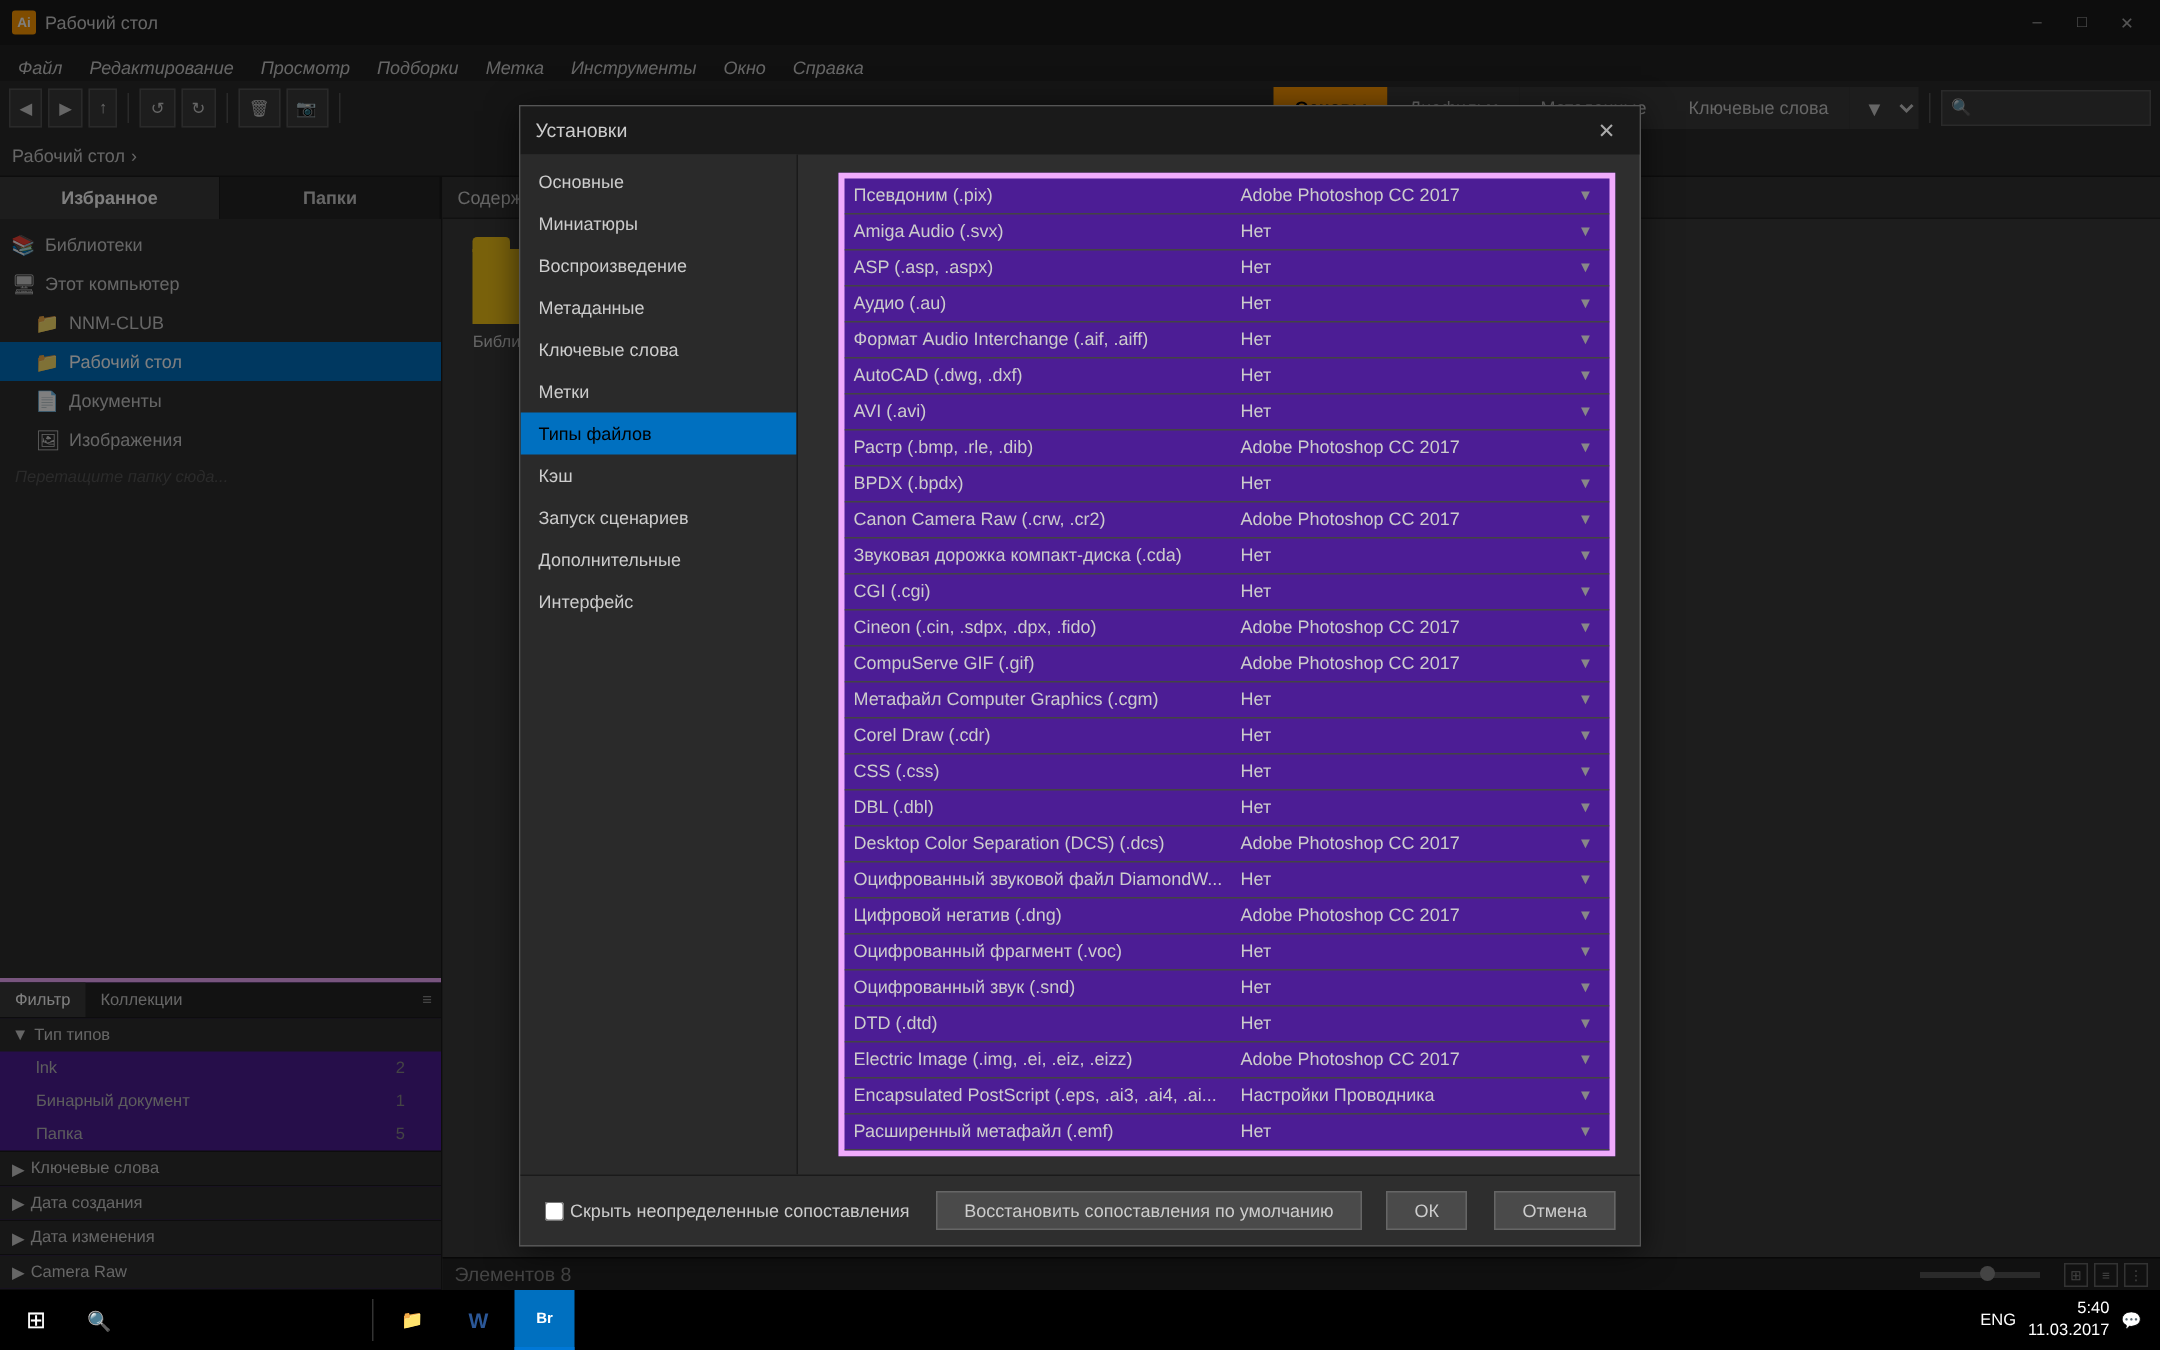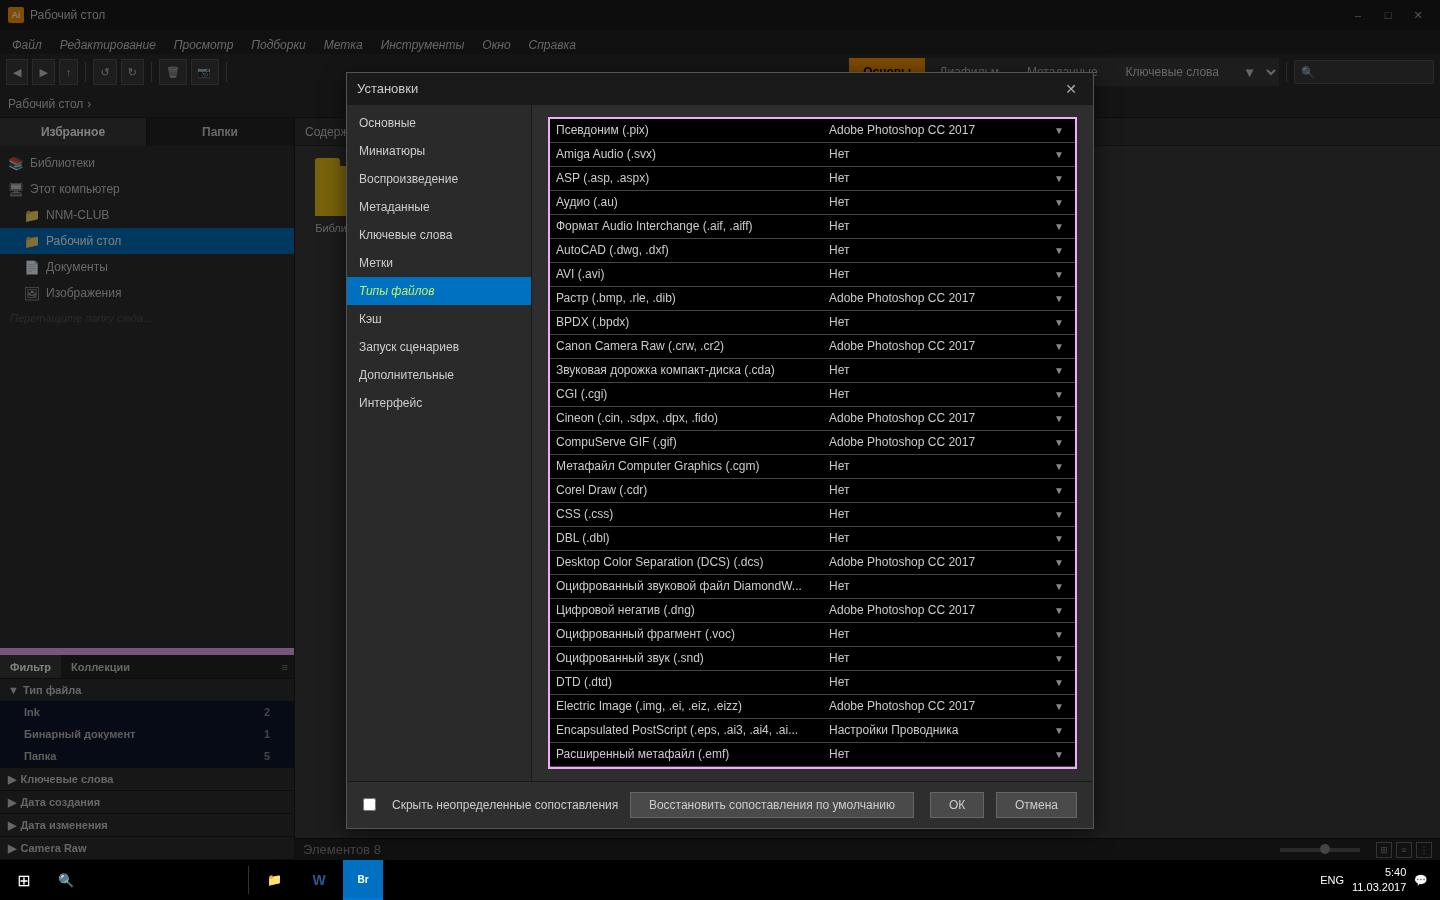--- a/index.html
+++ b/index.html
@@ -278,23 +278,22 @@
       height: 16px;
       flex-shrink: 0;
       display: flex;
       align-items: center;
       justify-content: center;
       font-size: 13px;
     }
 
     
     .filter-panel {
-      border-top: 7px solid #f0abfc;
-      background: #0f172a;
-      font-weight: bold;
+      border-top: 3px solid #f0abfc;
+      background: #4c1d95;
     }
     .filter-header {
       display: flex;
       height: 24px;
       background: #252525;
       border-bottom: 1px solid #1a1a1a;
     }
     .filter-tab {
       padding: 0 10px;
       display: flex;
@@ -491,40 +490,41 @@
       border-right: 1px solid #1a1a1a;
       padding: 4px 0;
       overflow-y: auto;
     }
     .settings-item {
       padding: 7px 12px;
       color: #ccc;
       font-size: 12px;
       cursor: pointer;
     }
-    .settings-item.selected { background: #0070c0; color: #bef264; font-style: italic; }
+    .settings-item.selected { background: #0070c0; color: #000000; }
 
     
     .mapping-panel {
       flex: 1;
       padding: 12px 16px;
       display: flex;
       flex-direction: column;
       gap: 10px;
     }
     .mapping-title {
       color: #ccc;
       font-size: 14px;
       margin-bottom: 4px;
     }
     .mapping-table-container {
       flex: 1;
-      border: 2px solid #f0abfc;
+      border: 4px solid #f0abfc;
       overflow-y: auto;
-      background: #000000;
+      background: #4c1d95;
+      margin-left: 11px;
     }
     .mapping-row {
       display: flex;
       align-items: center;
       height: 24px;
       border-bottom: 1px solid #444;
       padding: 0 6px;
     }
     .mapping-cell-name {
       flex: 1;
@@ -552,22 +552,22 @@
     .dialog-footer {
       padding: 10px 16px;
       display: flex;
       align-items: center;
       gap: 8px;
       background: #2e2e2e;
       border-top: 1px solid #1a1a1a;
     }
     .footer-checkbox {
       display: flex;
-      align-items: flex-start;
-      gap: 16px;
+      align-items: flex-end;
+      gap: 4px;
       color: #ccc;
       font-size: 12px;
     }
     .dialog-btn {
       padding: 5px 18px;
       background: #4a4a4a;
       border: 1px solid #666;
       color: #ccc;
       font-size: 12px;
       cursor: pointer;
@@ -681,21 +681,21 @@
 
       <div class="filter-panel">
         <div class="filter-header">
           <div class="filter-tab active">Фильтр</div>
           <div class="filter-tab">Коллекции</div>
           <div class="filter-options-icon">≡</div>
         </div>
         <div class="filter-section">
           <div class="filter-section-header">
             <span>▼</span>
-            <span>Тип файла</span>
+            <span>Тип типов</span>
           </div>
           <div class="filter-row">
             <span>lnk</span>
             <span class="filter-count">2</span>
           </div>
           <div class="filter-row">
             <span>Бинарный документ</span>
             <span class="filter-count">1</span>
           </div>
           <div class="filter-row">

